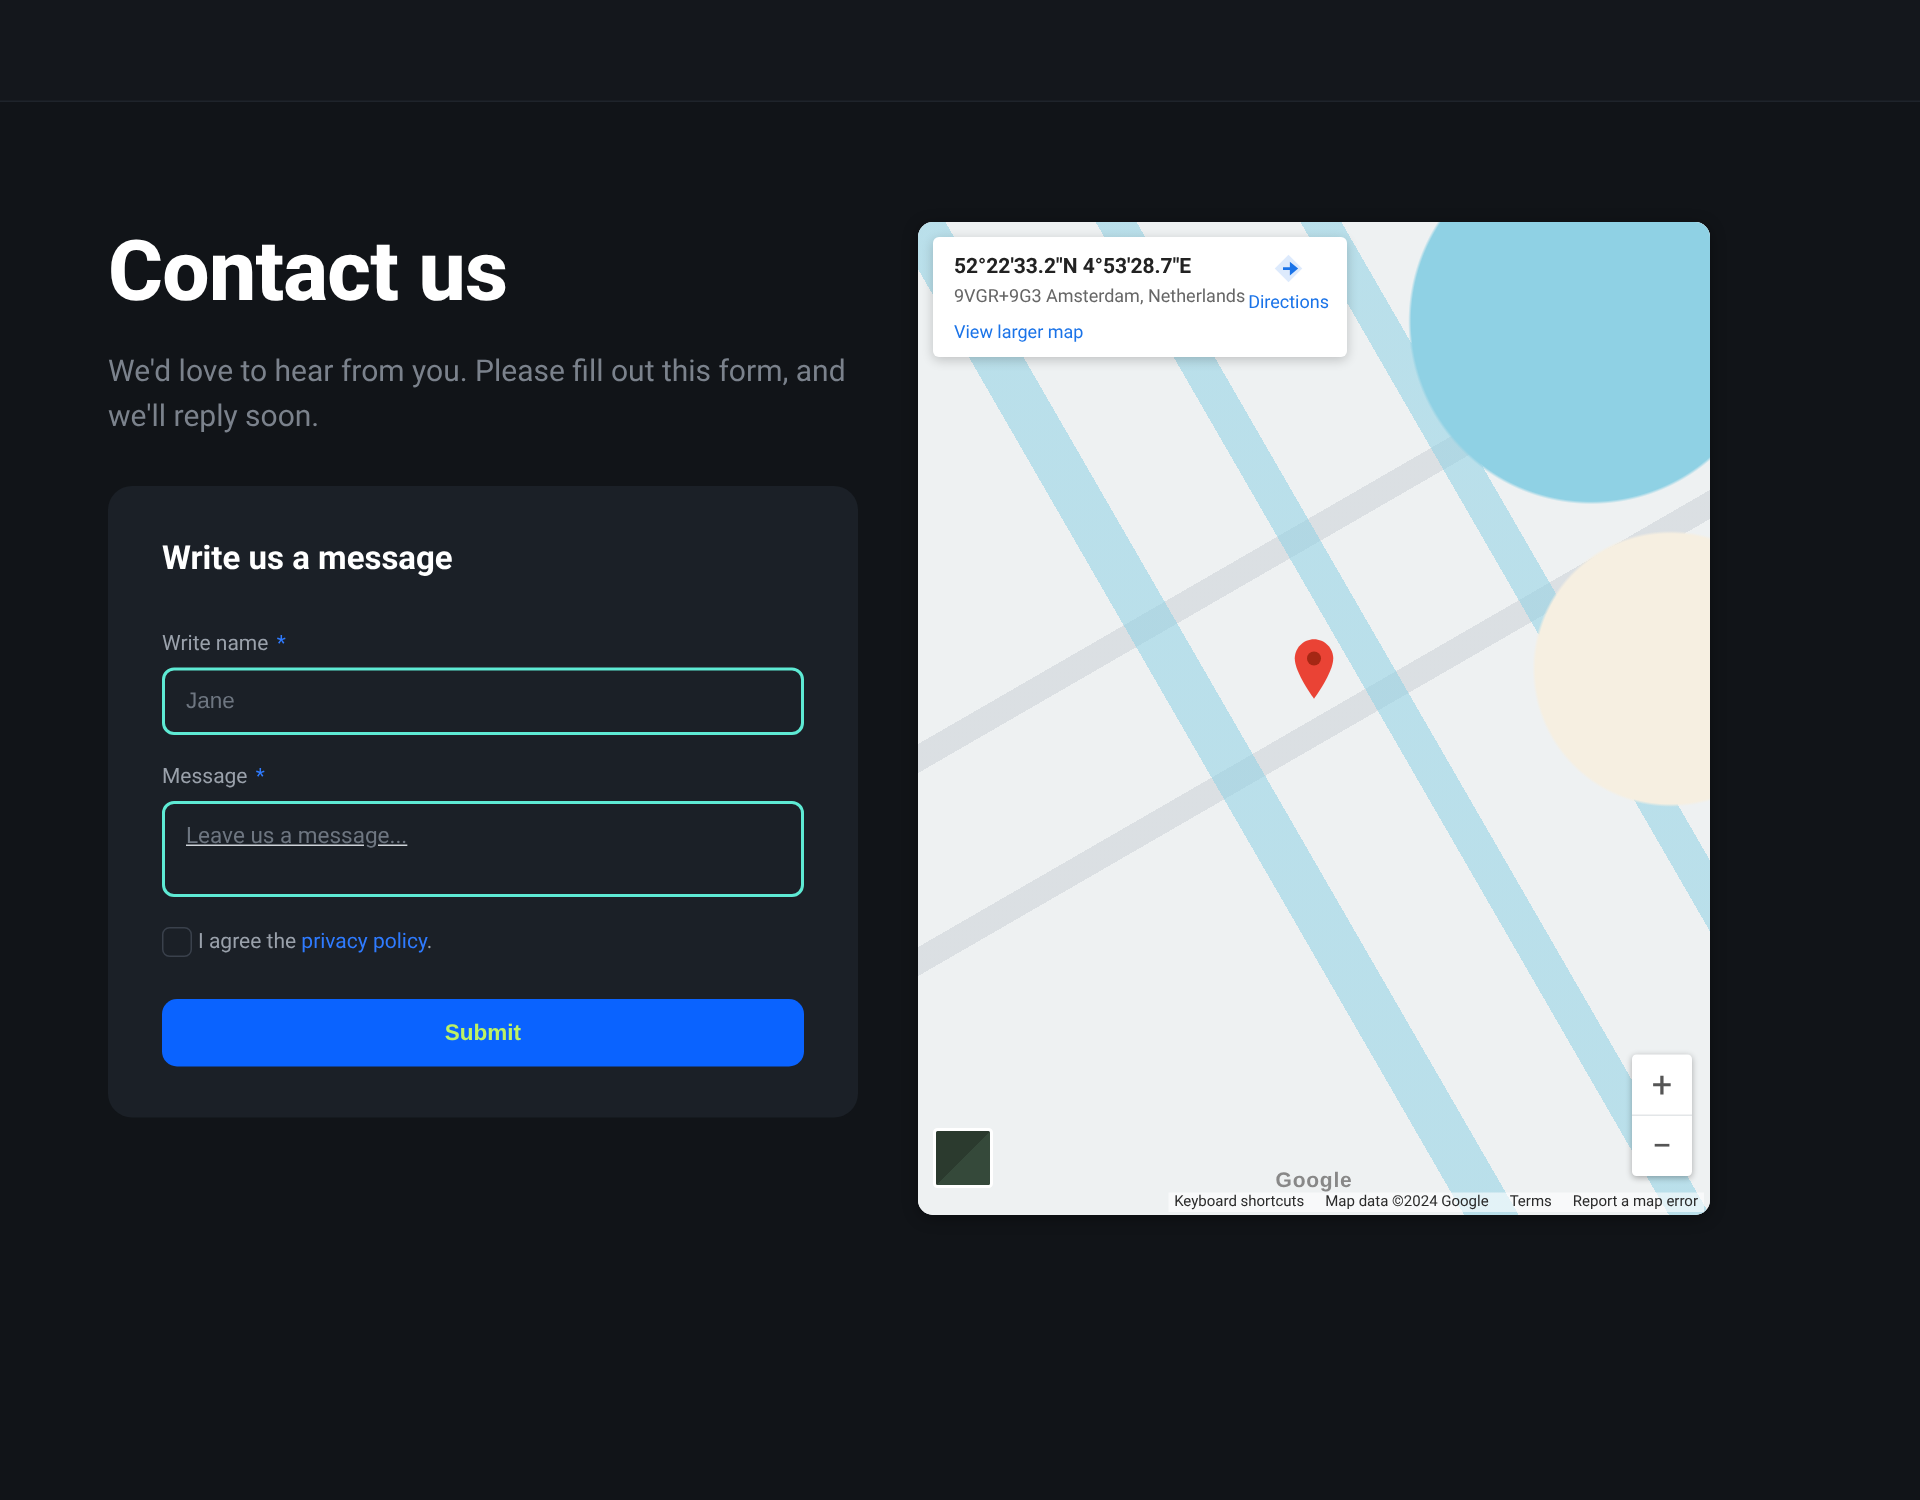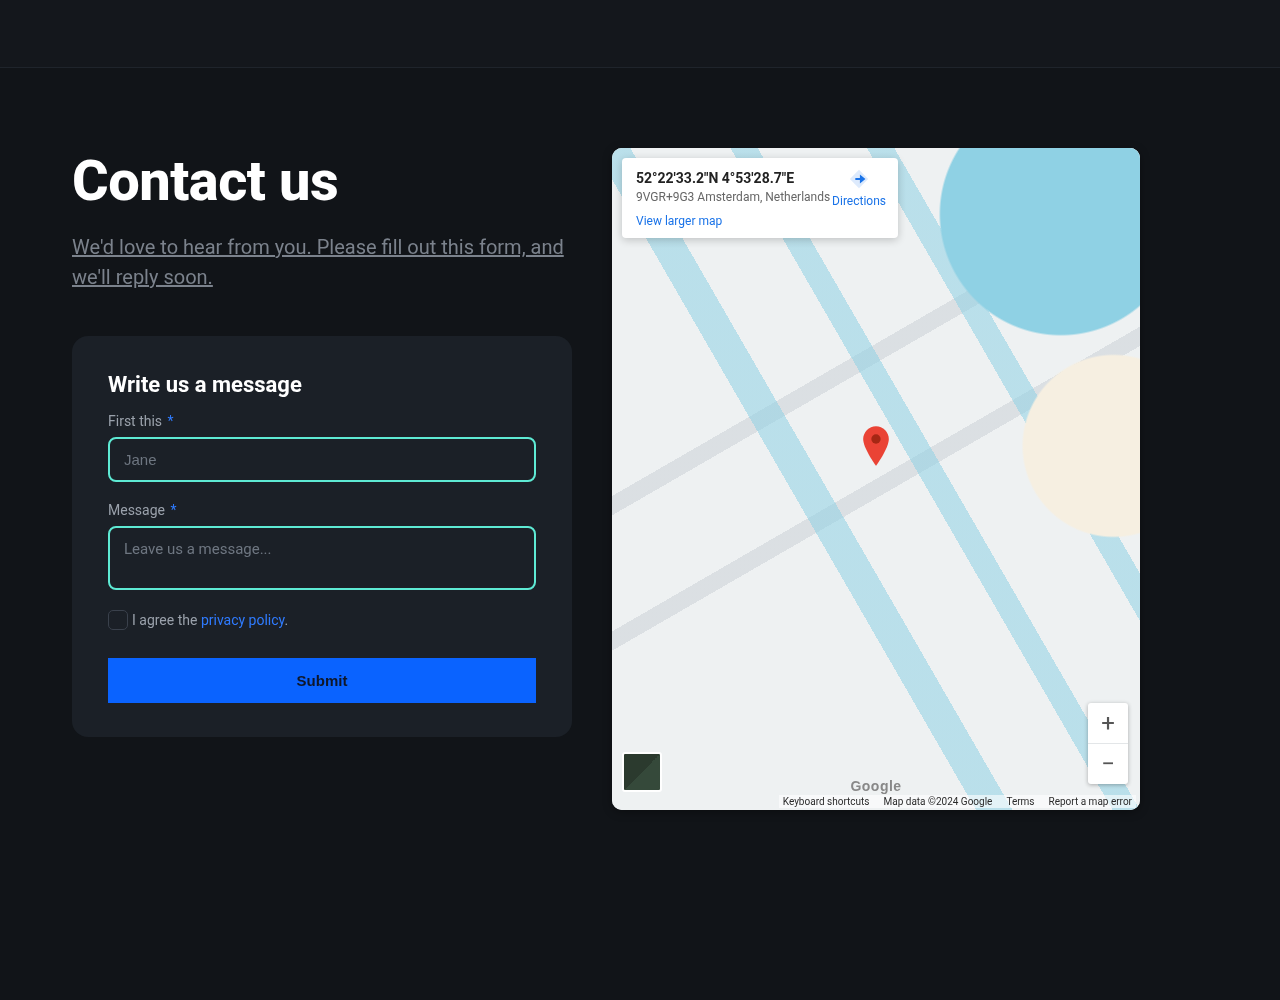--- a/index.html
+++ b/index.html
@@ -28,51 +28,50 @@
     font-weight: 800;
     color: #ffffff;
     letter-spacing: -0.5px;
     margin-bottom: 18px;
   }
   .page-sub {
     font-size: 20px;
     line-height: 1.5;
     color: #7b828c;
     max-width: 540px;
-    margin-bottom: 44px;
-    text-decoration: underline;
+    margin-bottom: 32px;
   }
 
   .card {
     background: #1b2027;
     border-radius: 16px;
     padding: 36px 36px 34px 36px;
   }
   .card-title {
     font-size: 22px;
     font-weight: 700;
     color: #ffffff;
-    margin-bottom: 16px;
+    margin-bottom: 36px;
   }
 
   .row { display: flex; gap: 12px; margin-bottom: 20px; }
   .field { flex: 1; display: flex; flex-direction: column; }
   .field-label { font-size: 14px; color: #9aa1ab; margin-bottom: 8px; }
   .req { color: #2f7bff; margin-left: 2px; }
   .input, .textarea {
     background: #1b2027;
     border: 2px solid #5eead4;
     border-radius: 8px;
     padding: 12px 14px;
     font-size: 15px;
     color: #cfd3d9;
     outline: none;
   }
   .input::placeholder, .textarea::placeholder { color: #6e7681; }
-  .textarea { height: 64px; resize: none; font-family: inherit; }
+  .textarea { height: 64px; resize: none; font-family: inherit; text-decoration: underline; }
 
   .consent {
     display: flex;
     align-items: center;
     gap: 4px;
     margin: 6px 0 28px 0;
     font-size: 14px;
     color: #9aa1ab;
   }
   .checkbox {
@@ -80,23 +79,23 @@
     border: 1px solid #3a414c;
     border-radius: 5px;
     background: #1b2027;
     cursor: pointer;
   }
   .link { color: #2f7bff; text-decoration: none; }
 
   .submit-btn {
     width: 100%;
     background: #0a63ff;
-    color: #0f172a;
+    color: #bef264;
     border: none;
-    border-radius: 0;
+    border-radius: 10px;
     padding: 14px 0;
     font-size: 15px;
     font-weight: 600;
     cursor: pointer;
   }
 
   
   .map-wrap {
     position: relative;
     width: 528px;
@@ -203,21 +202,21 @@
   <div class="left-col">
     <h1 class="page-title">Contact us</h1>
     <p class="page-sub">We'd love to hear from you. Please fill out this form, and we'll reply soon.</p>
 
     <div class="card">
       <div class="card-title">Write us a message</div>
 
       <div class="row">
         <div class="field">
           <label class="field-label">
-            <span>First this</span>
+            <span>Write name</span>
             <span class="req">*</span>
           </label>
           <input class="input" type="text" placeholder="Jane" style="">
         </div>
       </div>
 
 
       <div class="row">
         <div class="field">
           <label class="field-label">

